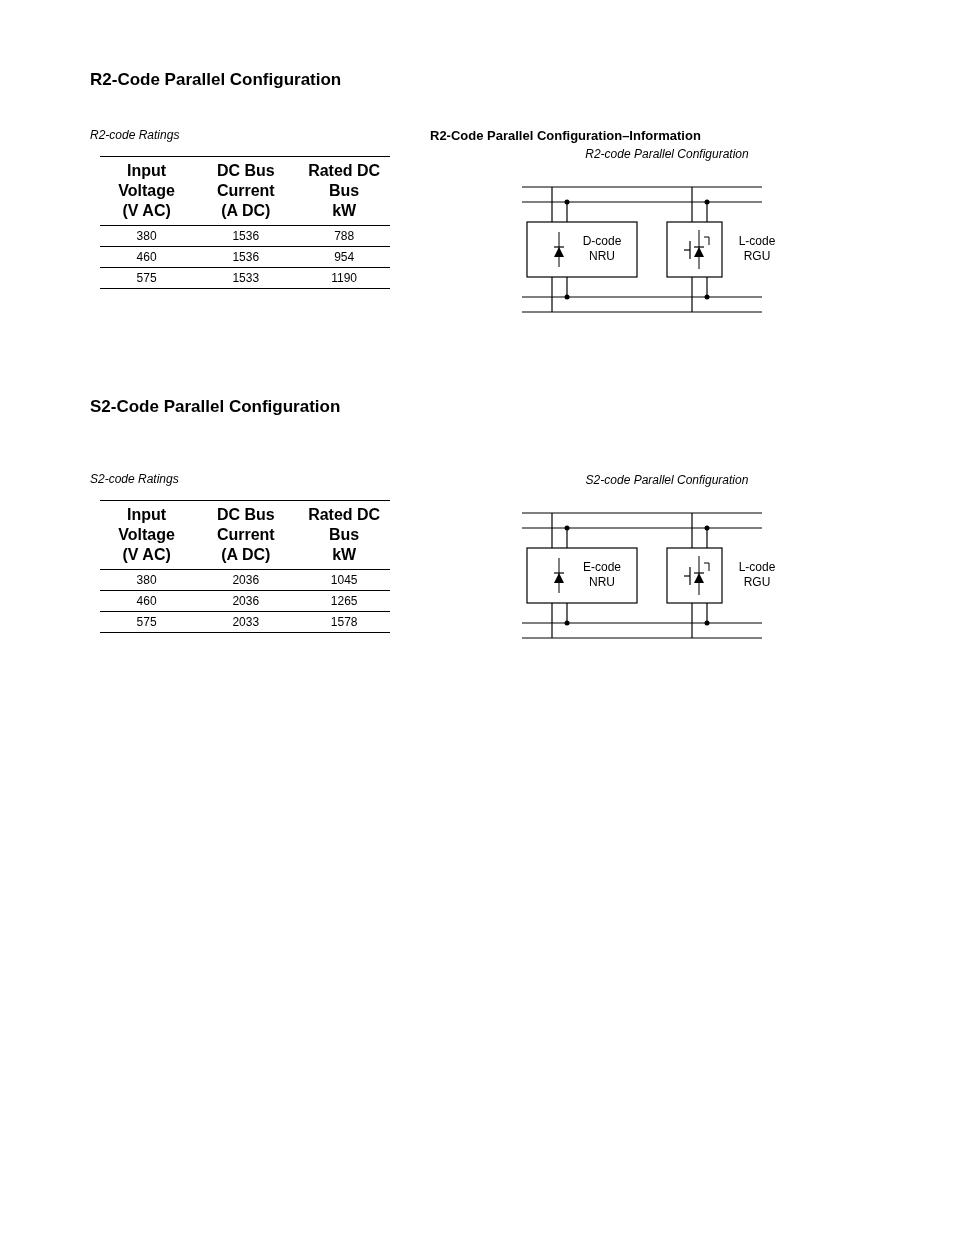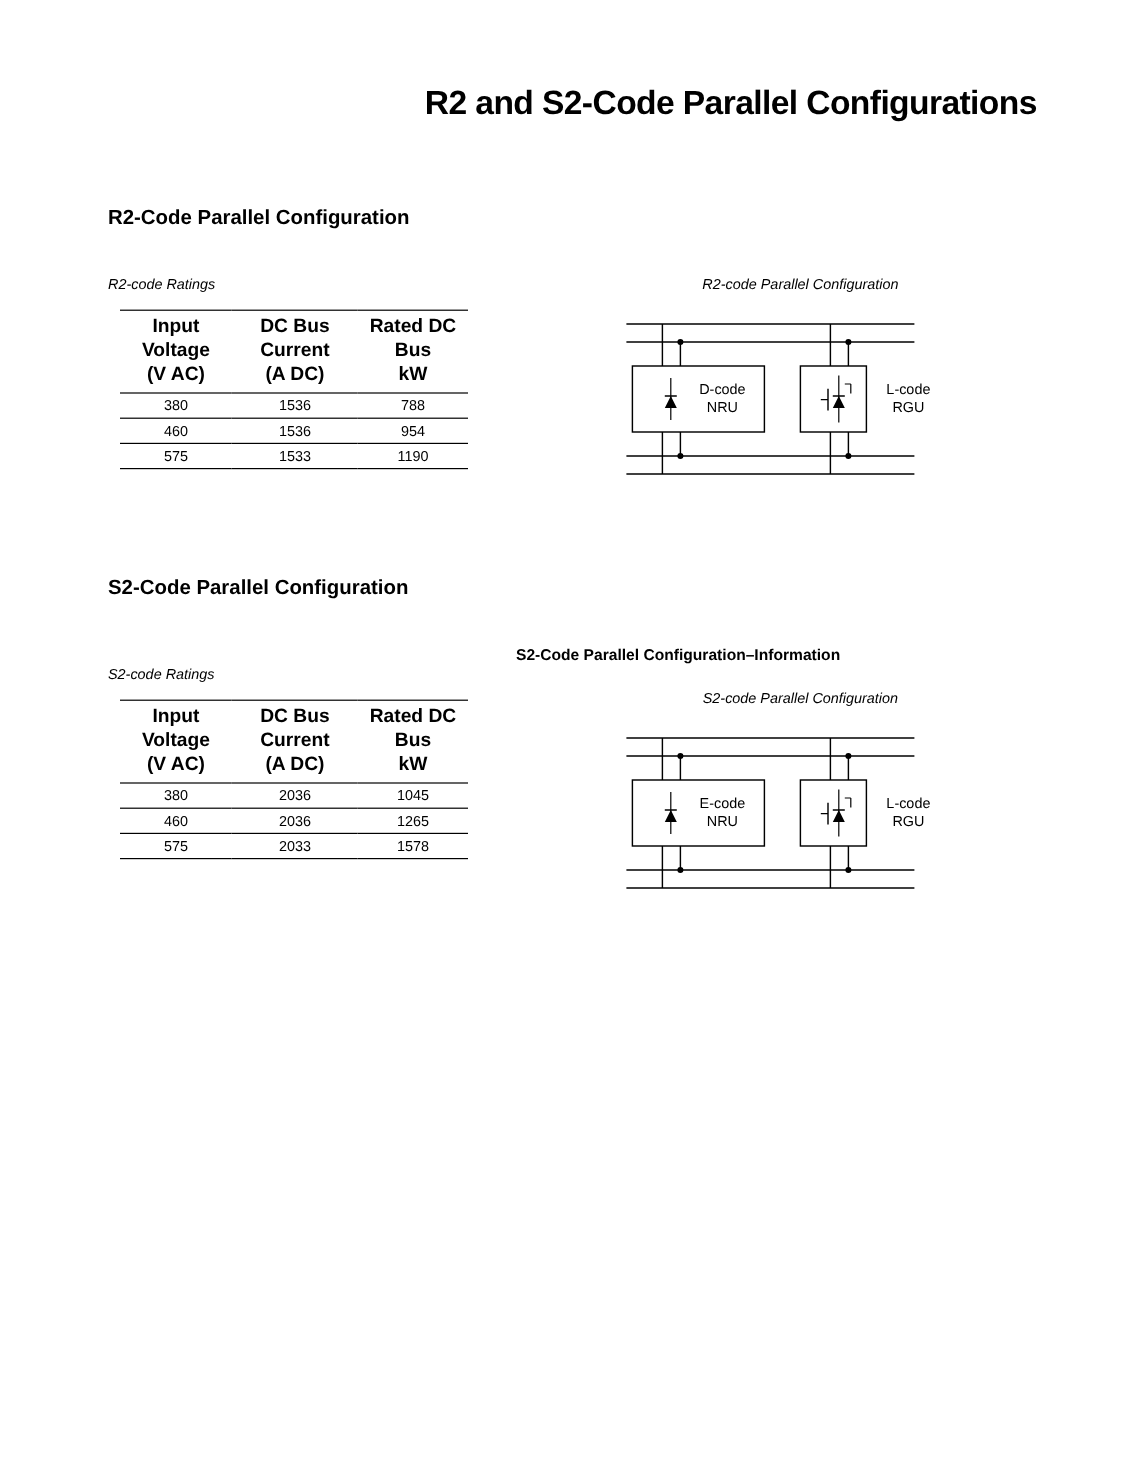--- a/index.html
+++ b/index.html
@@ -111,21 +111,20 @@
     display: block;
     margin: 0 auto;
   }
 </style>
 </head>
 <body>
 
 <div class="page">
 
 
-  <div class="doc-title">R2 and S2-Code Parallel Configurations</div>
 
   <div class="section-head">R2-Code Parallel Configuration</div>
 
   <div class="row">
     <div class="left-col">
       <div class="ratings-header">R2-code Ratings</div>
       <table class="ratings">
         <thead>
           <tr>
             <th><span>Input Voltage</span><br><span>(V AC)</span></th>
@@ -147,20 +146,21 @@
           <tr>
               <td>575</td>
               <td>1533</td>
               <td>1190</td>
             </tr>
         </tbody>
       </table>
     </div>
     <div class="right-col">
       <div class="fig-block">
+        <div class="fig-title">R2-Code Parallel Configuration–Information</div>
         <div class="fig-sub">R2-code Parallel Configuration</div>
         <svg class="diagram" width="330" height="170" viewBox="0 0 330 170">
 
           <line x1="40" y1="20" x2="280" y2="20" stroke="#000" stroke-width="1.2"></line>
           <line x1="40" y1="35" x2="280" y2="35" stroke="#000" stroke-width="1.2"></line>
 
           <line x1="40" y1="130" x2="280" y2="130" stroke="#000" stroke-width="1.2"></line>
           <line x1="40" y1="145" x2="280" y2="145" stroke="#000" stroke-width="1.2"></line>
 
           <line x1="70" y1="20" x2="70" y2="55" stroke="#000" stroke-width="1.2"></line>
@@ -229,21 +229,20 @@
           <tr>
               <td>575</td>
               <td>2033</td>
               <td>1578</td>
             </tr>
         </tbody>
       </table>
     </div>
     <div class="right-col">
       <div class="fig-block">
-        <div class="fig-title">S2-Code Parallel Configuration–Information</div>
         <div style="height:18px;"></div>
         <div class="fig-sub">S2-code Parallel Configuration</div>
         <svg class="diagram" width="330" height="170" viewBox="0 0 330 170">
           <line x1="40" y1="20" x2="280" y2="20" stroke="#000" stroke-width="1.2"></line>
           <line x1="40" y1="35" x2="280" y2="35" stroke="#000" stroke-width="1.2"></line>
           <line x1="40" y1="130" x2="280" y2="130" stroke="#000" stroke-width="1.2"></line>
           <line x1="40" y1="145" x2="280" y2="145" stroke="#000" stroke-width="1.2"></line>
           <line x1="70" y1="20" x2="70" y2="55" stroke="#000" stroke-width="1.2"></line>
           <line x1="85" y1="35" x2="85" y2="55" stroke="#000" stroke-width="1.2"></line>
           <line x1="70" y1="110" x2="70" y2="145" stroke="#000" stroke-width="1.2"></line>

